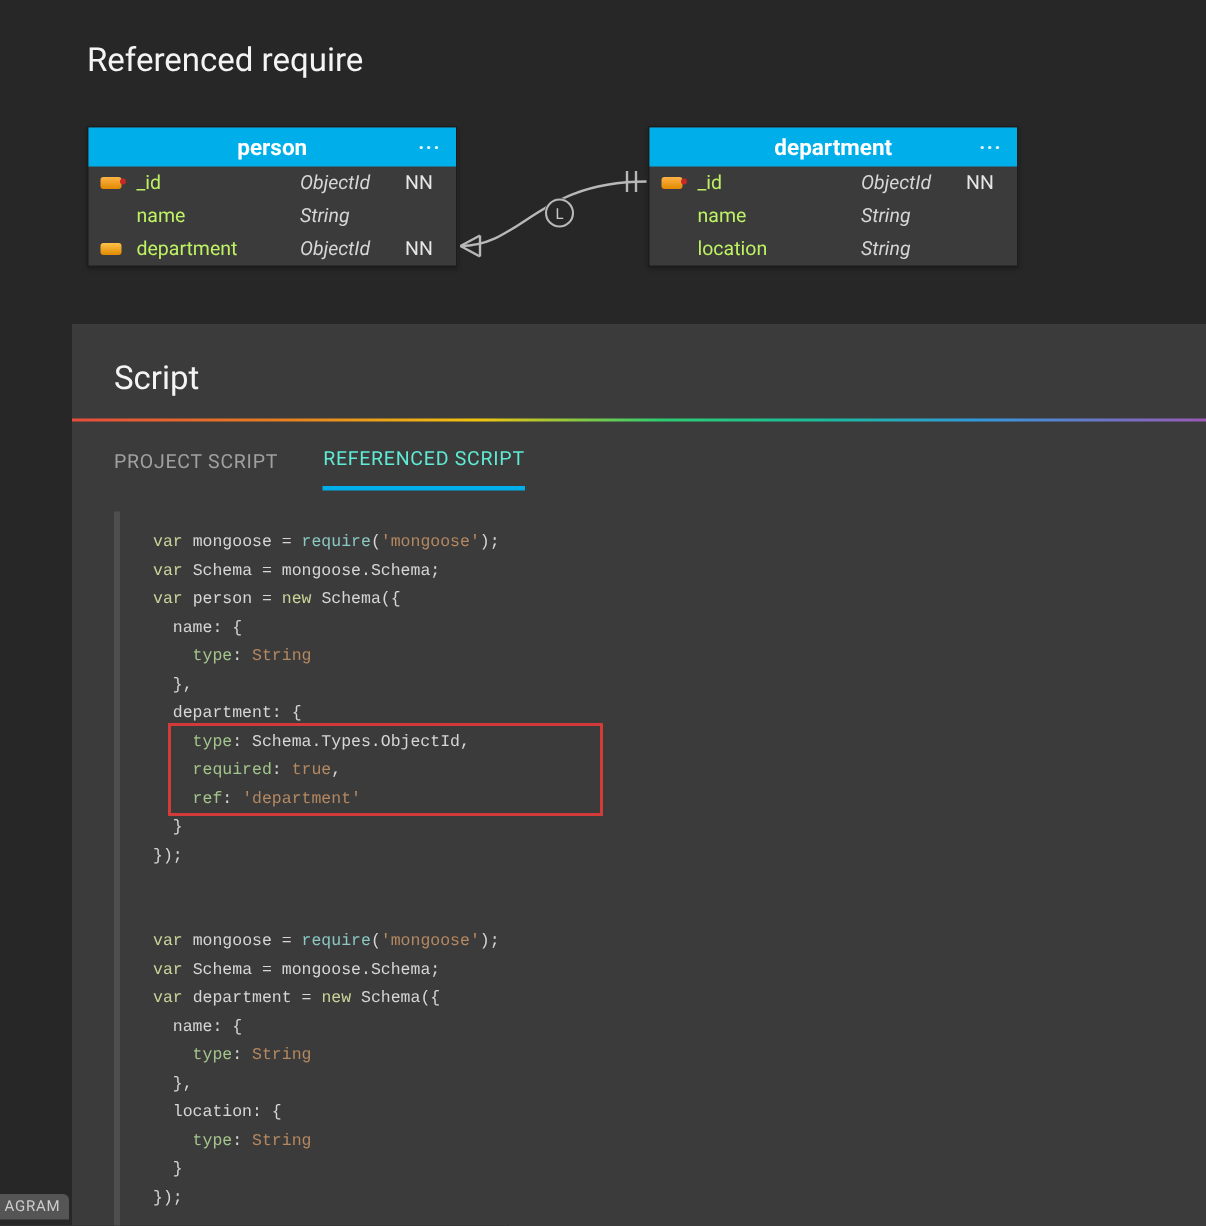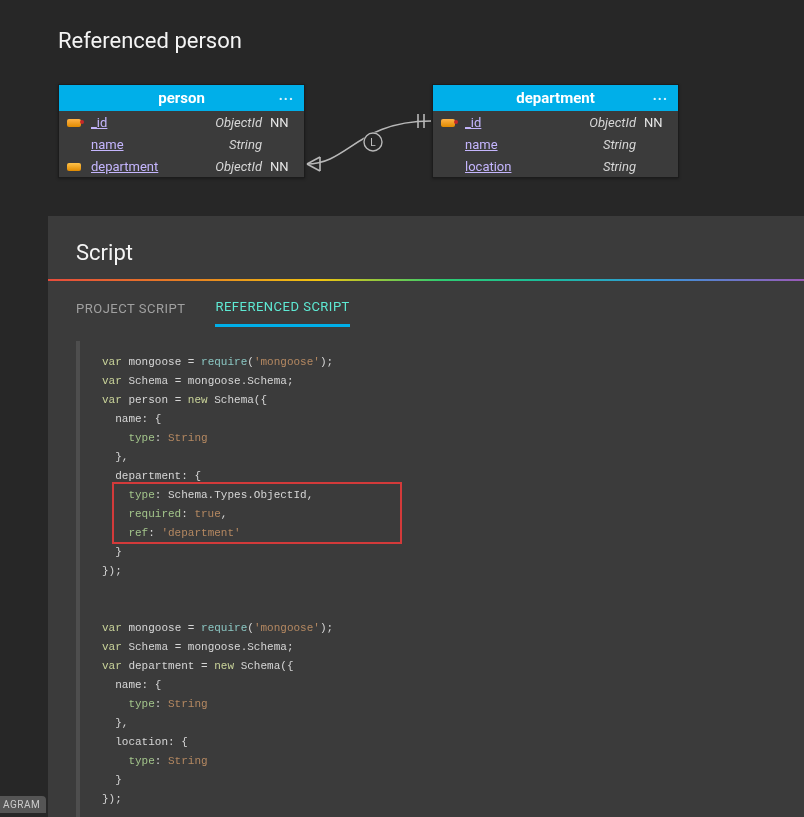--- a/index.html
+++ b/index.html
@@ -62,22 +62,22 @@
     display:inline-block; width:14px; height:8px;
     background: linear-gradient(#ffb347,#e08a00);
     border-radius:2px; position:relative;
   }
   .pk-icon::after{content:"";position:absolute;right:-3px;top:1px;width:4px;height:4px;background:#c62828;border-radius:50%;}
   .fk-icon {
     display:inline-block; width:14px; height:8px;
     background: linear-gradient(#ffc24a,#e08a00);
     border-radius:2px;
   }
-  .col-name { flex:1; color:#c4b5fd; padding-left:6px;text-decoration:underline;}
-  .col-type { width:70px; font-style: italic; color:#d6d6d6; text-align:right; padding-right:8px;}
+  .col-name { flex:1; color:#bef264; padding-left:6px;}
+  .col-type { width:70px; font-style: italic; color:#d6d6d6; padding-right:8px;}
   .col-null { width:28px; color:#e6e6e6; text-align:left;}
 
   
   svg.connector {
     position:absolute; left:0; top:0; width:700px; height:140px;
     pointer-events:none;
   }
   svg.connector path { stroke:#b8b8b8; stroke-width:1.6; fill:none; }
   svg.connector line { stroke:#b8b8b8; stroke-width:1.6; }
   svg.connector circle.bg { fill:#272727; }
@@ -144,21 +144,21 @@
     position:absolute; left:0; bottom:4px;
     background:#555; color:#ccc;
     font-size:10px; letter-spacing:.5px;
     padding:3px 6px 3px 3px;
     border-top-right-radius:4px;
   }
 </style>
 </head>
 <body>
 
-<div class="page-title">Referenced person</div>
+<div class="page-title">Referenced require</div>
 
 <div class="diagram-area">
 
   <div class="entity" style="left:0; top:0;">
     <div class="entity-header">
       <span>person</span>
       <span class="ellipsis">...</span>
     </div>
     <div class="entity-row">
       <span class="key-cell"><span class="pk-icon"></span></span>

